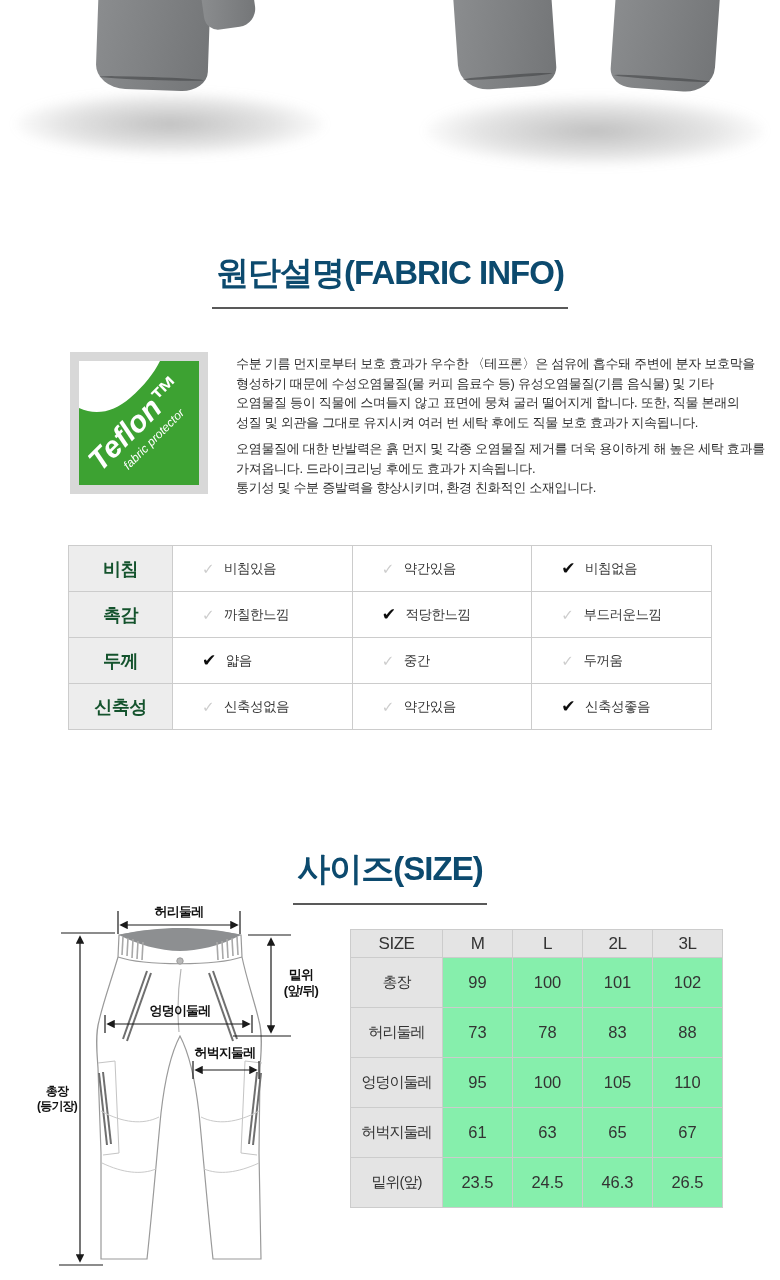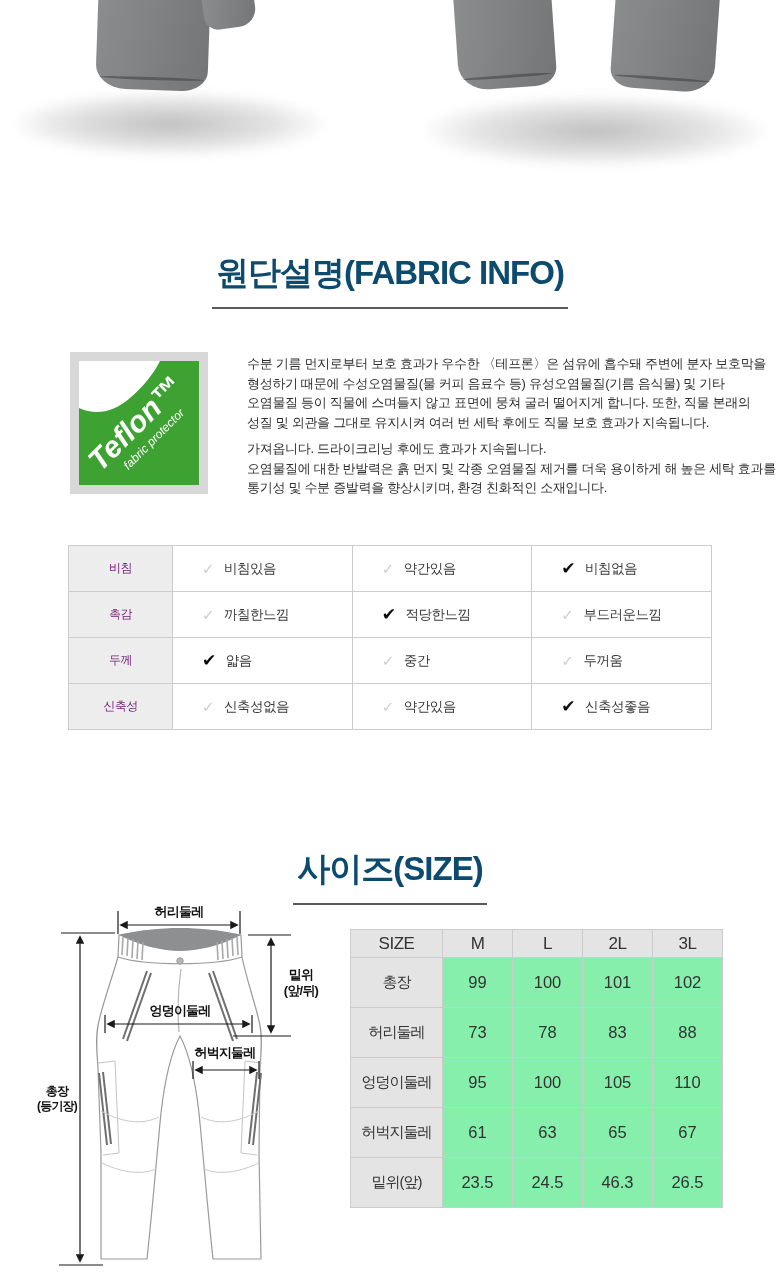--- a/index.html
+++ b/index.html
@@ -34,34 +34,34 @@
   .fabric-title-wrap { top:251px; }
   .size-title-wrap { top:817px;margin-top:30px; }
   .section-title {
     display:inline-block; font-size:33px; font-weight:700; color:#0c4a6e;
     letter-spacing:-1px; padding:0 4px 11px 4px; border-bottom:2px solid #595959;
   }
 
   
   .fabric-info { position:absolute; left:70px; top:352px; display:flex; align-items:flex-start; }
   .teflon-logo { width:138px; height:142px; flex:0 0 auto; }
-  .fabric-text { margin-left:39px; padding-top:2px; }
+  .fabric-text { margin-left:28px; padding-top:2px; }
   .fabric-text .line { font-size:13px; line-height:19.5px; color:#2e2e2e; white-space:nowrap; letter-spacing:-0.3px; }
   .fabric-text .para-gap { height:7px; }
 
   
   .fabric-table {
     position:absolute; left:68px; top:545px; width:644px;
     display:grid; grid-template-columns:104px 1fr 1fr 1fr;
     border:1px solid #ccc; border-right:none; border-bottom:none;
   }
   .fabric-table > div { border-right:1px solid #ccc; border-bottom:1px solid #ccc; height:46px; }
   .ft-label {
     background:#ededed; display:flex; align-items:center; justify-content:center;
-    font-size:12px; font-weight:400; color:#701a75; letter-spacing:-0.5px;
+    font-size:18px; font-weight:700; color:#14532d; letter-spacing:-0.5px;
   }
   .ft-opt { background:#fff; display:flex; align-items:center; padding-left:29px; gap:10px;
     font-size:13.5px; color:#3a3a3a; letter-spacing:-0.5px; }
   .check { font-size:15px; line-height:1; }
   .check.unchecked { color:#cdcdcd; }
   .check.checked { color:#0d0d0d; font-weight:700; font-size:17px; }
 
   
   .size-diagram { position:absolute; left:35px; top:903px; }
   .size-diagram text { font-family:"Liberation Sans","DejaVu Sans",sans-serif; fill:#111; }
@@ -102,22 +102,22 @@
       <text x="69" y="80" text-anchor="middle" fill="#ffffff" font-size="30" font-weight="700" font-style="italic">Teflon™</text>
       <text x="71" y="98" text-anchor="middle" fill="#ffffff" font-size="12" font-style="italic">fabric protector</text>
     </g>
   </svg>
   <div class="fabric-text">
     <div class="line">수분 기름 먼지로부터 보호 효과가 우수한 〈테프론〉은 섬유에 흡수돼 주변에 분자 보호막을</div>
     <div class="line">형성하기 때문에 수성오염물질(물 커피 음료수 등) 유성오염물질(기름 음식물) 및 기타</div>
     <div class="line">오염물질 등이 직물에 스며들지 않고 표면에 뭉쳐 굴러 떨어지게 합니다. 또한, 직물 본래의</div>
     <div class="line">성질 및 외관을 그대로 유지시켜 여러 번 세탁 후에도 직물 보호 효과가 지속됩니다.</div>
     <div class="para-gap"></div>
+    <div class="line">오염물질에 대한 반발력은 흙 먼지 및 각종 오염물질 제거를 더욱 용이하게 해 높은 세탁 효과를</div>
     <div class="line">가져옵니다. 드라이크리닝 후에도 효과가 지속됩니다.</div>
-    <div class="line">오염물질에 대한 반발력은 흙 먼지 및 각종 오염물질 제거를 더욱 용이하게 해 높은 세탁 효과를</div>
     <div class="line">통기성 및 수분 증발력을 향상시키며, 환경 친화적인 소재입니다.</div>
   </div>
 </div>
 
 <div class="fabric-table">
 
   <div class="ft-label">비침</div>
   <div class="ft-opt">
     <span class="check unchecked">✓</span>
     <span>비침있음</span>

